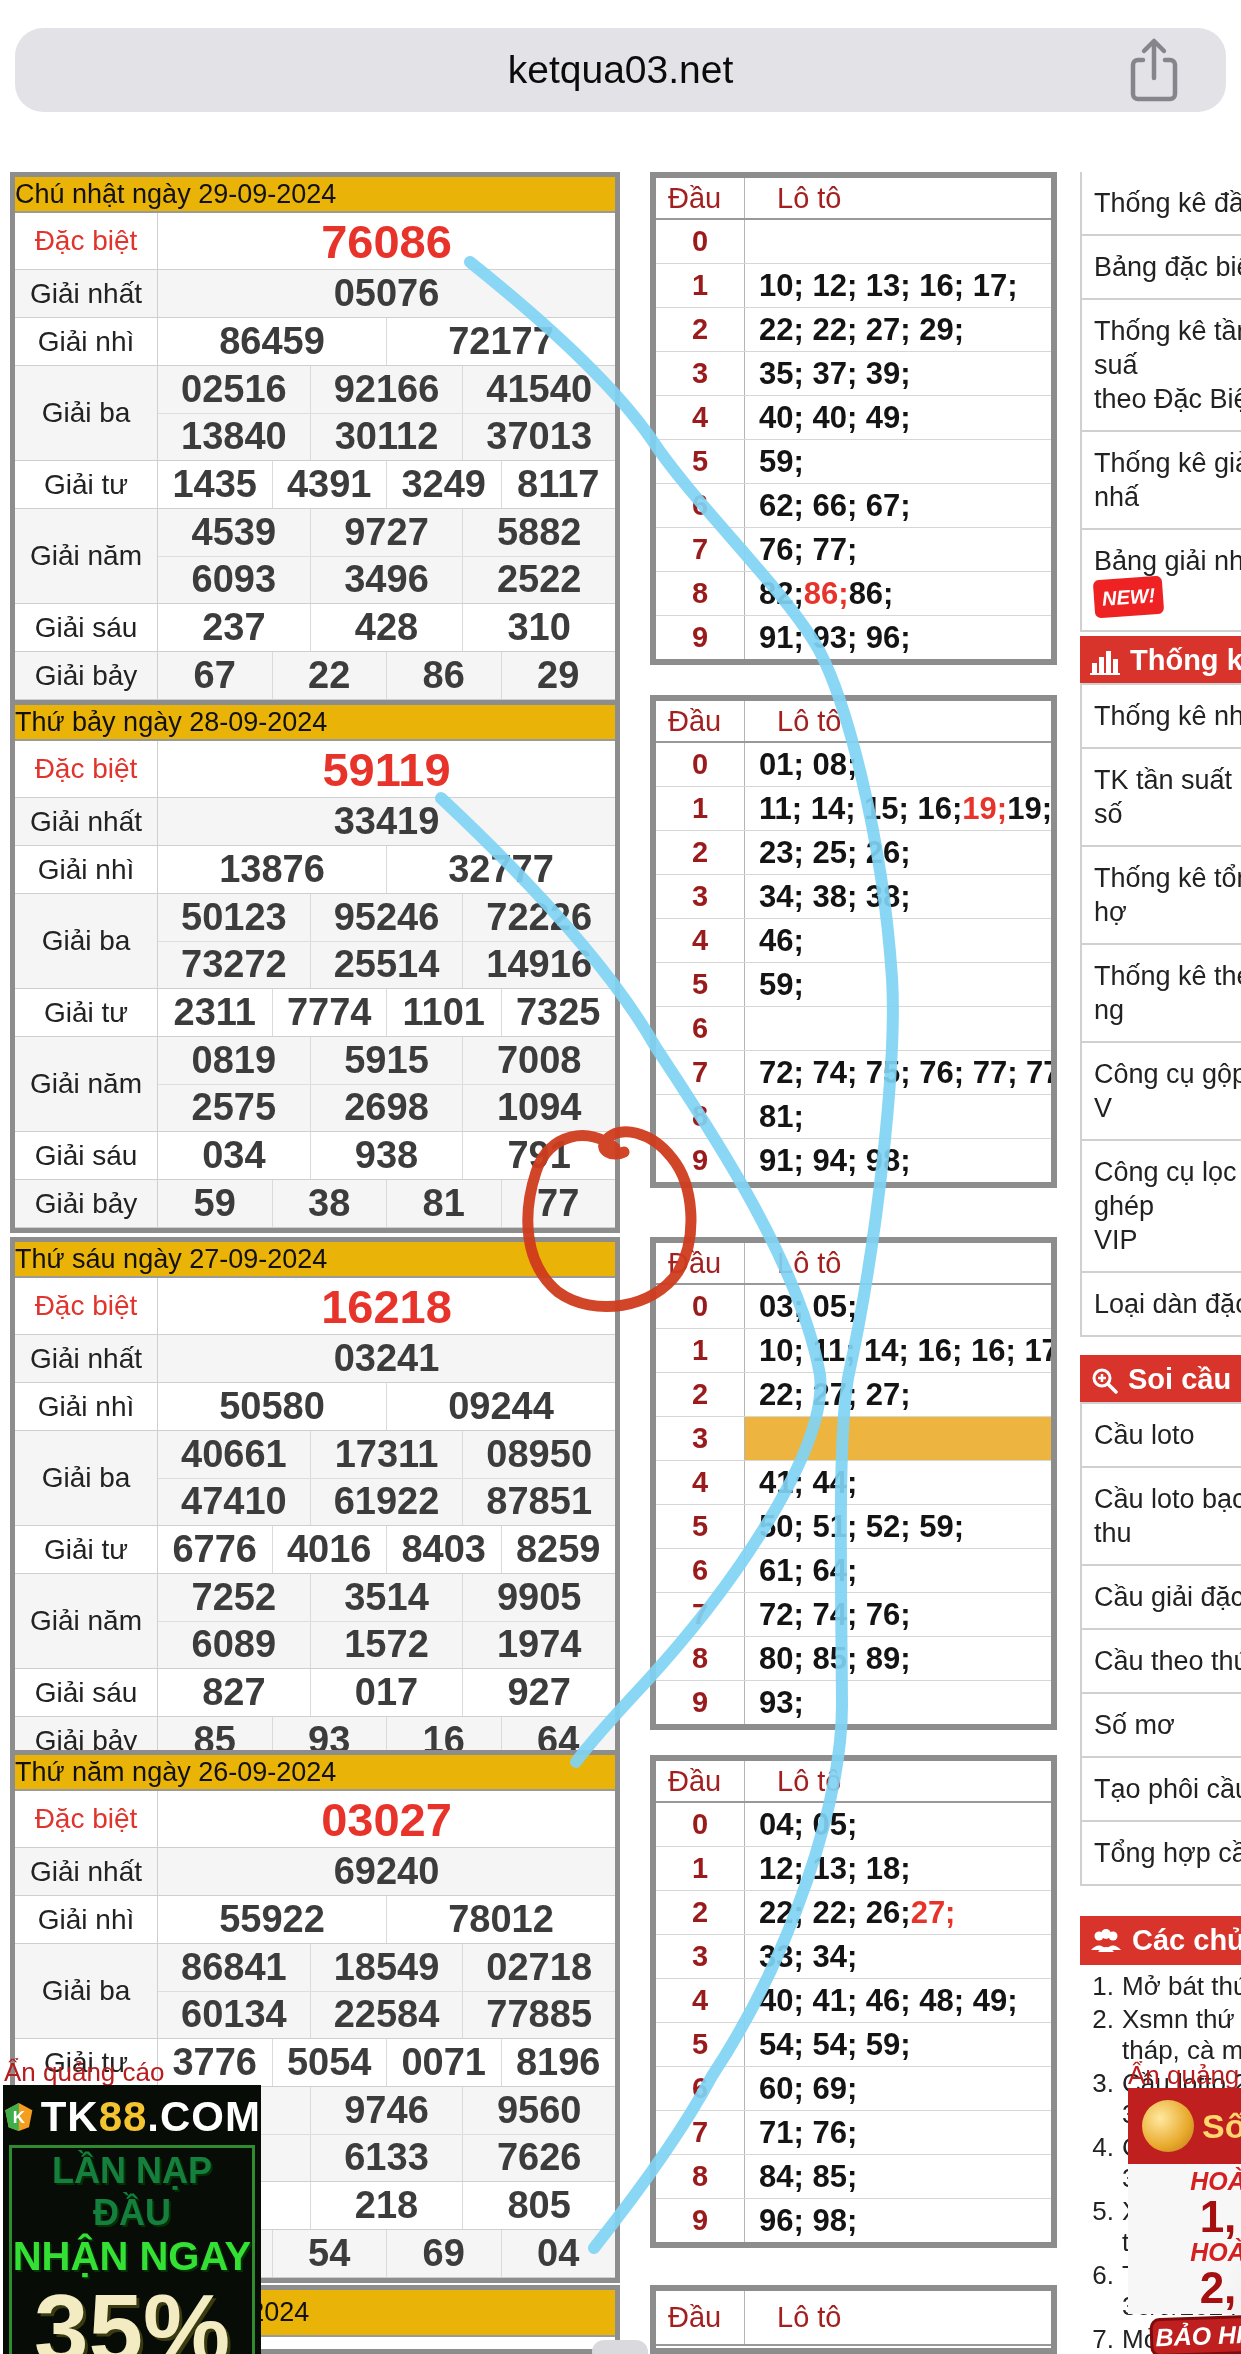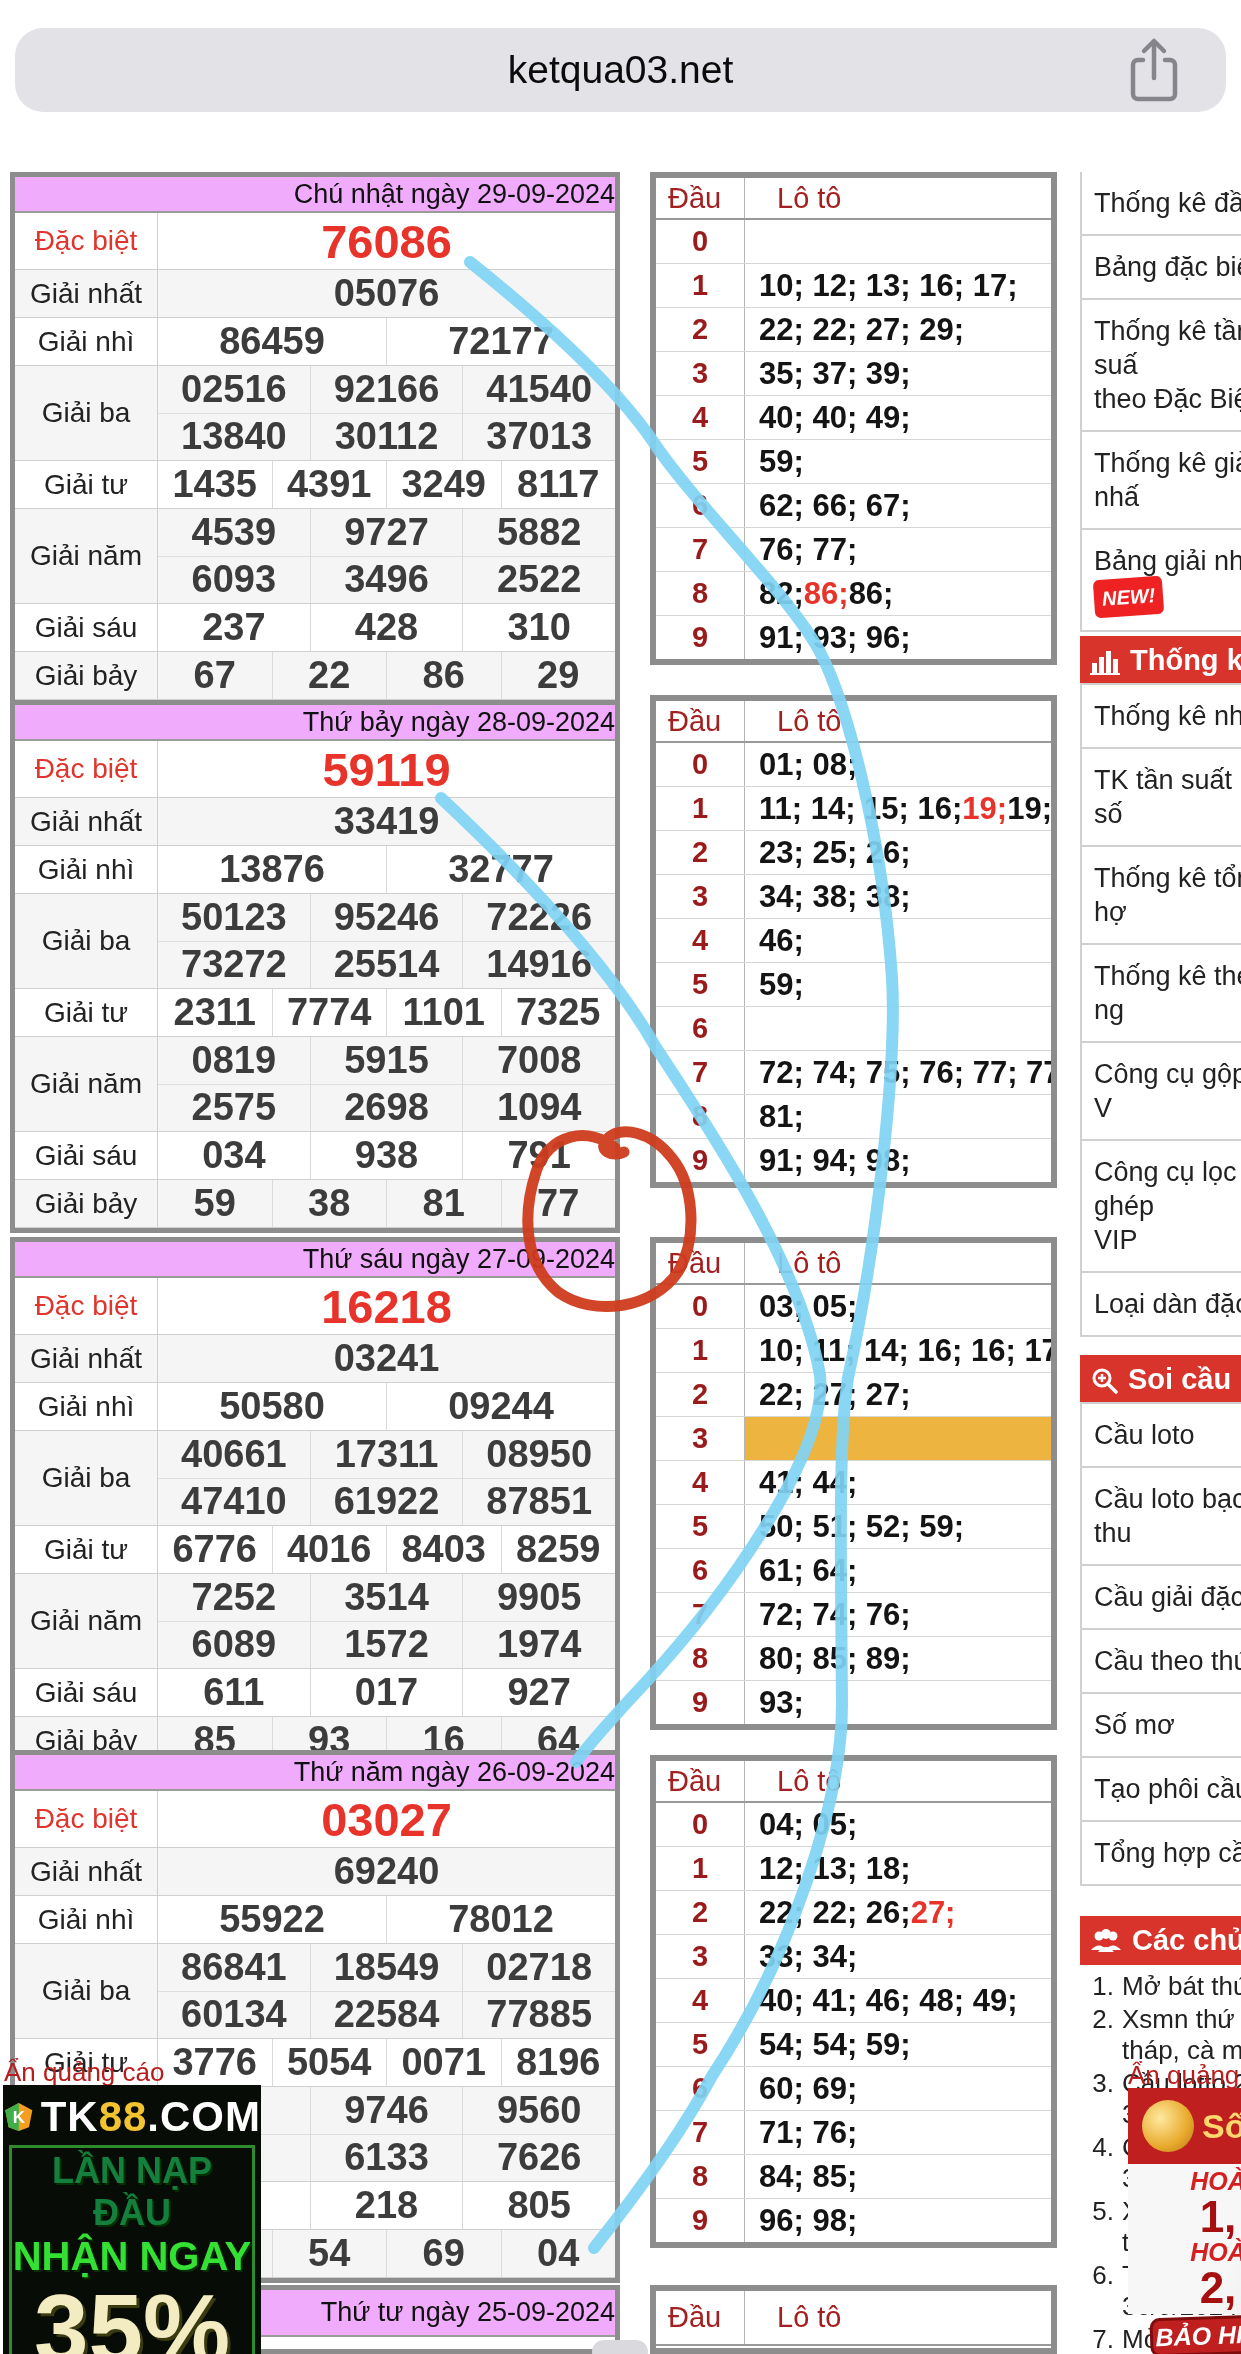--- a/index.html
+++ b/index.html
@@ -4,21 +4,21 @@
 <style>
   html,body{margin:0;padding:0;background:#fff;font-family:"Liberation Sans",sans-serif;}
   .page{position:relative;width:1241px;height:2354px;overflow:hidden;background:#fff;}
   
   .browser-bar{position:absolute;left:0;top:0;width:1113px;height:130px;background:#fff;z-index:80;}
   .url-pill{position:absolute;left:15px;top:28px;width:1211px;height:84px;background:#e3e2e7;border-radius:28px;}
   .url-text{position:absolute;left:0;top:0;width:100%;height:84px;line-height:84px;text-align:center;font-size:39px;color:#0b0b0c;}
   .share-svg{position:absolute;left:1126px;top:36px;}
   
   .ltable{position:absolute;left:10px;width:610px;border:5px solid #8d8d8d;background:#fff;box-sizing:border-box;z-index:10;}
-  .ltitle{height:34px;line-height:34px;text-align:right;font-size:27px;color:#111;border-bottom:2px solid #9a9a9a;background:#f0abfc;}
+  .ltitle{height:34px;line-height:34px;text-align:left;font-size:27px;color:#111;border-bottom:2px solid #9a9a9a;background:#eab308;}
   .lrow{display:flex;border-bottom:1px solid #cscsc;}
   .lrow{border-bottom:1px solid #cfcfcf;}
   .llabel{width:142px;flex:0 0 142px;display:flex;align-items:center;justify-content:center;font-size:28px;color:#222;border-right:1px solid #cfcfcf;}
   .llabel.red{color:#e0342c;}
   .lvals{flex:1;display:flex;flex-direction:column;}
   .lline{display:flex;flex:1;}
   .lline + .lline{border-top:1px solid #dedede;}
   .lcell{flex:1;display:flex;align-items:center;justify-content:center;font-size:38px;font-weight:bold;color:#3c3c3c;}
   .lcell + .lcell{border-left:1px solid #dadada;}
   .lcell.db{font-size:47px;color:#e8332a;}
@@ -326,21 +326,21 @@
               <div class="lcell">6089</div>
               <div class="lcell">1572</div>
               <div class="lcell">1974</div>
             </div>
           </div>
         </div>
         <div class="lrow" style="height: 47px;">
           <div class="llabel">Giải sáu</div>
           <div class="lvals">
             <div class="lline">
-              <div class="lcell">611</div>
+              <div class="lcell">827</div>
               <div class="lcell">017</div>
               <div class="lcell">927</div>
             </div>
           </div>
         </div>
         <div class="lrow" style="height: 47px; background: rgb(245, 245, 245);">
           <div class="llabel">Giải bảy</div>
           <div class="lvals">
             <div class="lline">
               <div class="lcell">85</div>

